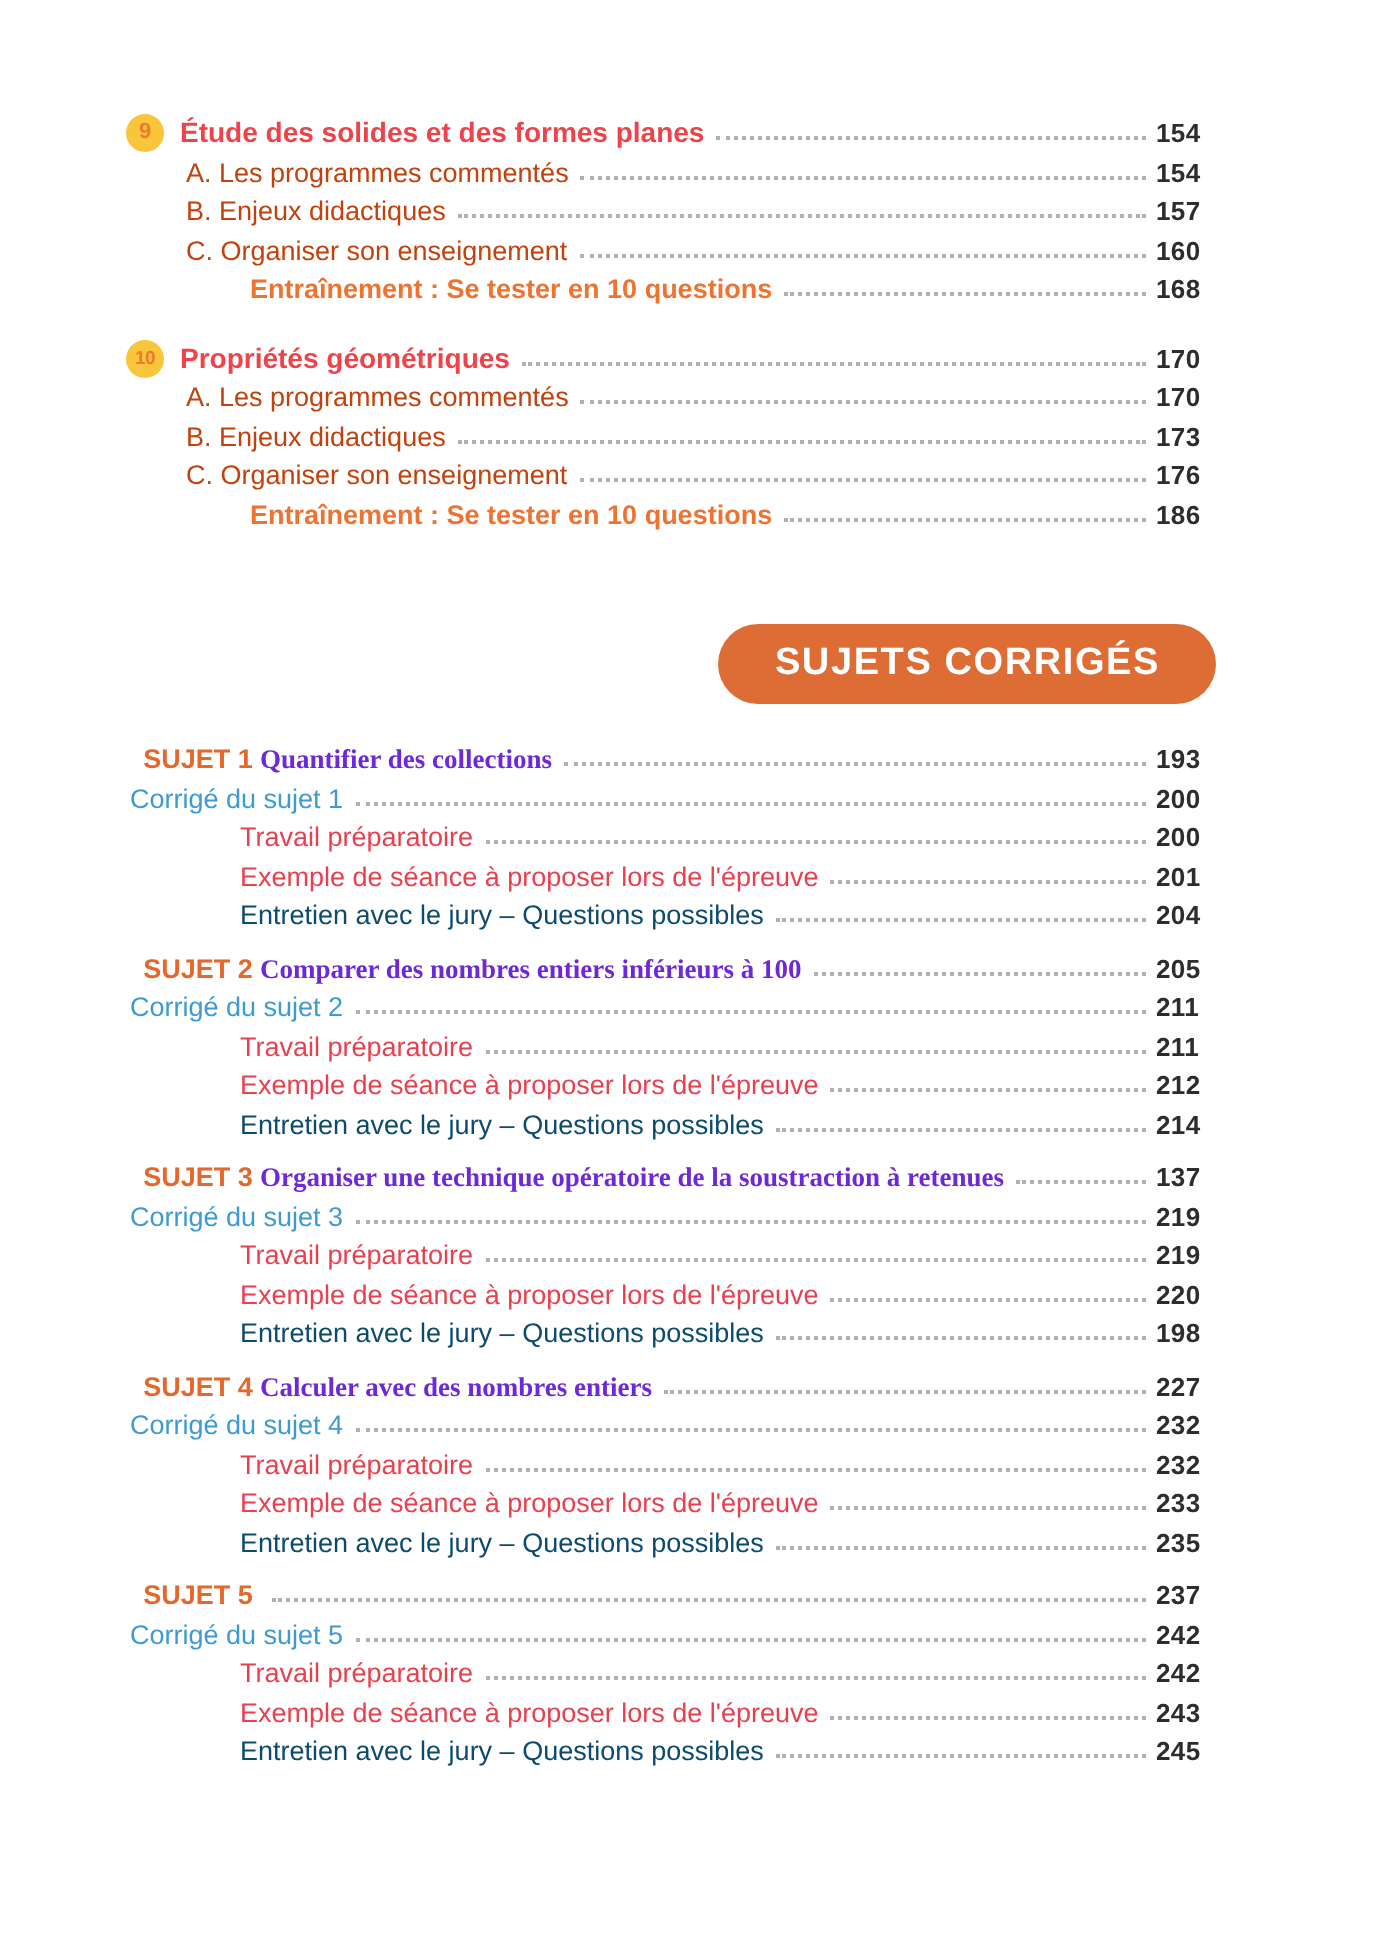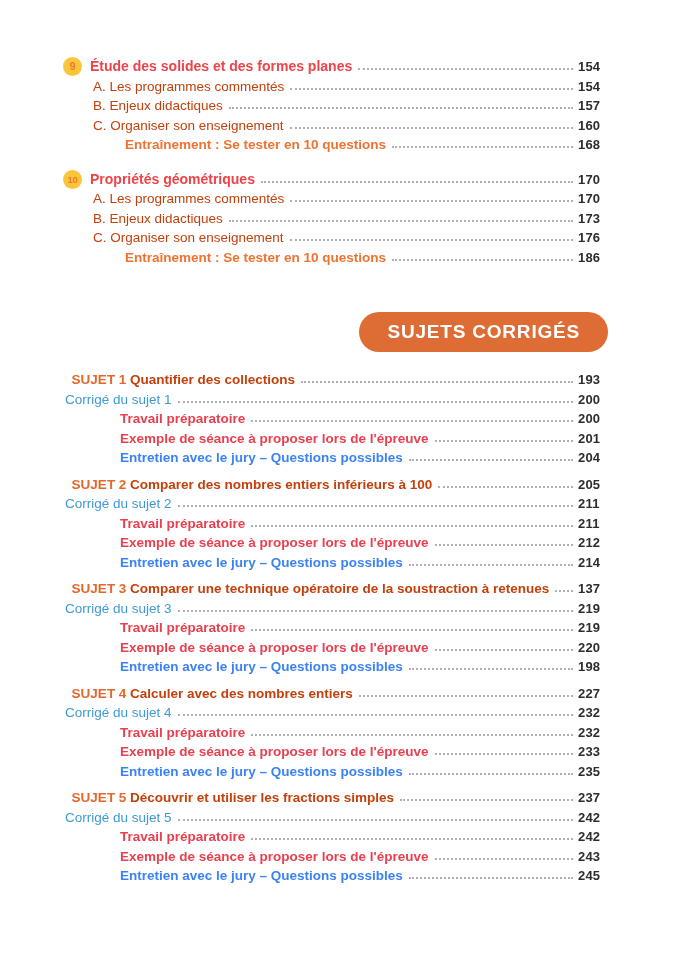--- a/index.html
+++ b/index.html
@@ -44,27 +44,27 @@
   .banner{
     display:inline-block;background:#de6c35;color:#ffffff;
     font-weight:bold;font-size:19px;letter-spacing:.8px;
     padding:9px 28px;border-radius:21px;
   }
 
   
   .sujet{margin-bottom:7px;}
   .sujet-head{padding-left:5px;}
   .sujet-label{flex:0 0 auto;width:62px;color:#e4672b;font-weight:bold;text-align:center;}
-  .sujet-title{color:#c2410c;font-weight:bold;}
+  .sujet-title{color:#6d28d9;font-weight:bold;font-family:Liberation Serif, serif;}
   .corrige{padding-left:2px;}
   .corrige-label{color:#3e9ad3;text-align:center;}
   .deep{padding-left:57px;}
-  .deep .item-label{font-weight:bold;}
+  .deep .item-label{font-weight:normal;}
   .deep.red .item-label{color:#e9404f;}
-  .deep.pink .item-label{color:#3b82f6;}
+  .deep.pink .item-label{color:#0c4a6e;}
 </style>
 </head>
 <body>
 
 <div class="page">
   <div class="content">
 
     <div class="chapter">
       <div class="row chapter-head">
         <span class="badge">9</span>
@@ -181,21 +181,21 @@
       <div class="row deep pink">
         <span class="item-label">Entretien avec le jury – Questions possibles</span>
         <span class="leader"></span>
         <span class="pagenum">214</span>
       </div>
     </div>
 
     <div class="sujet">
       <div class="row sujet-head">
         <span class="sujet-label">SUJET 3</span>
-        <span class="sujet-title">Comparer une technique opératoire de la soustraction à retenues</span>
+        <span class="sujet-title">Organiser une technique opératoire de la soustraction à retenues</span>
         <span class="leader"></span>
         <span class="pagenum">137</span>
       </div>
       <div class="row corrige">
         <span class="corrige-label">Corrigé du sujet 3</span>
         <span class="leader"></span>
         <span class="pagenum">219</span>
       </div>
       <div class="row deep red">
         <span class="item-label">Travail préparatoire</span>
@@ -239,21 +239,20 @@
       <div class="row deep pink">
         <span class="item-label">Entretien avec le jury – Questions possibles</span>
         <span class="leader"></span>
         <span class="pagenum">235</span>
       </div>
     </div>
 
     <div class="sujet">
       <div class="row sujet-head">
         <span class="sujet-label">SUJET 5</span>
-        <span class="sujet-title">Découvrir et utiliser les fractions simples</span>
         <span class="leader"></span>
         <span class="pagenum">237</span>
       </div>
       <div class="row corrige">
         <span class="corrige-label">Corrigé du sujet 5</span>
         <span class="leader"></span>
         <span class="pagenum">242</span>
       </div>
       <div class="row deep red">
         <span class="item-label">Travail préparatoire</span>

